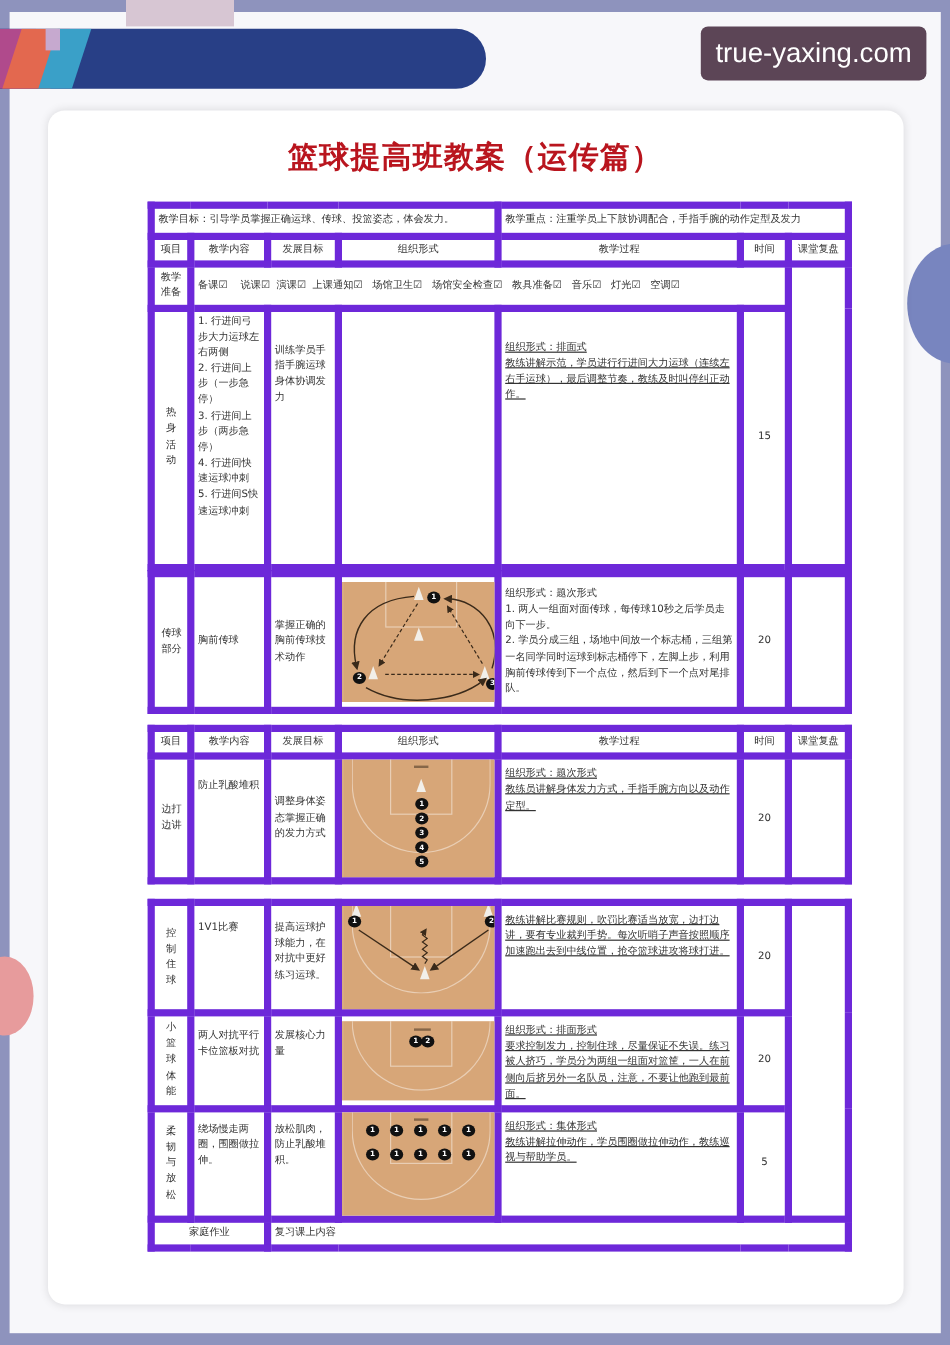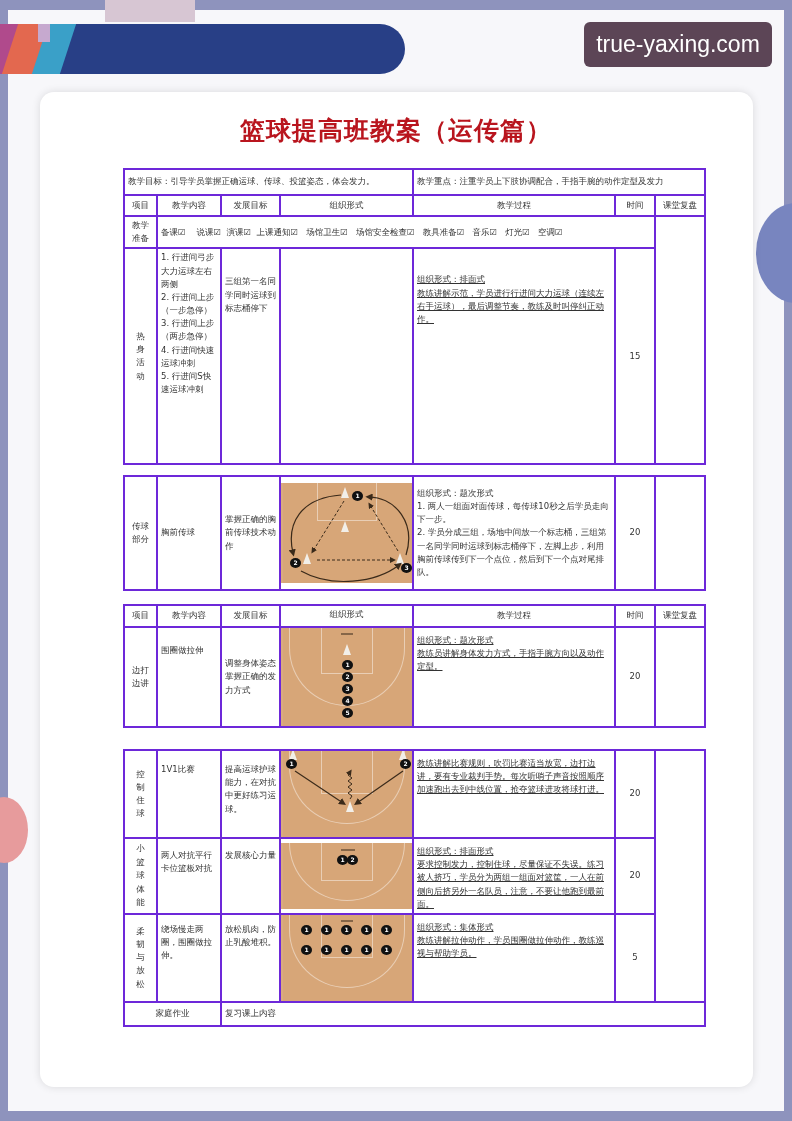--- a/index.html
+++ b/index.html
@@ -46,21 +46,21 @@
   }
   .title {
     position: absolute; left: 0; top: 114px; width: 792px; text-align: center;
     color: #b9151e; font-weight: bold; font-size: 25px; letter-spacing: 1px;
   }
   table.plan {
     position: absolute; border-collapse: collapse; table-layout: fixed;
     font-size: 8.5px; color: #333;
   }
   table.plan td {
-    border: 2px solid #6d28d9; vertical-align: middle; padding: 2px 3px;
+    border: 6px solid #6d28d9; vertical-align: middle; padding: 2px 3px;
     line-height: 1.55;
   }
   .c { text-align: center; }
   .vert { text-align: center; line-height: 1.9; }
   .court {
     background: #d7a678;
     background-image: linear-gradient(90deg, rgba(255,255,255,0.06) 0 2px, transparent 2px 14px);
     position: relative; overflow: hidden; width: 100%; height: 100%;
   }
   .court-cell { padding: 0 !important; }
@@ -135,21 +135,21 @@
     </td>
     <td rowspan="2"></td>
   </tr>
   <tr style="height:216px">
     <td class="vert"><span style="display:inline-block;width:10px;word-break:break-all">热身活动</span></td>
     <td style="white-space:pre-line;vertical-align:top">1. 行进间弓步大力运球左右两侧
 2. 行进间上步（一步急停）
 3. 行进间上步（两步急停）
 4. 行进间快速运球冲刺
 5. 行进间S快速运球冲刺</td>
-    <td style="vertical-align:top;padding-top:26px">三组第一名同学同时运球到标志桶停下</td>
+    <td style="vertical-align:top;padding-top:26px">训练学员手指手腕运球身体协调发力</td>
     <td class="court-cell">
       <div class="court">
         <div class="line" style="left:50px;top:-2px;width:36px;height:60px;"></div>
 
       </div>
     </td>
     <td class="proc-top" style="white-space:pre-line;padding-top:24px !important">组织形式：排面式
 教练讲解示范，学员进行行进间大力运球（连续左右手运球），最后调整节奏，教练及时叫停纠正动作。</td>
     <td class="c">15</td>
   </tr>
@@ -220,21 +220,21 @@
     <td class="c">项目</td>
     <td class="c">教学内容</td>
     <td class="c">发展目标</td>
     <td class="c" style="vertical-align:top">组织形式</td>
     <td class="c">教学过程</td>
     <td class="c">时间</td>
     <td class="c">课堂复盘</td>
   </tr>
   <tr style="height:100px">
     <td class="c"><span style="display:inline-block;width:22px;word-break:break-all">边打边讲</span></td>
-    <td style="vertical-align:top;padding-top:16px">围圈做拉伸</td>
+    <td style="vertical-align:top;padding-top:16px">防止乳酸堆积</td>
     <td>调整身体姿态掌握正确的发力方式</td>
     <td class="court-cell">
       <div class="court" style="height:98px">
         <div class="line" style="left:40px;top:-2px;width:52px;height:48px;"></div>
         <div class="line" style="left:8px;top:-2px;width:116px;height:80px;border-radius:0 0 60px 60px;border-top:none;"></div>
         <div class="line" style="left:60px;top:5px;width:12px;height:0;border-color:rgba(80,60,40,0.6)"></div>
         <div class="cone" style="left:62px;top:16px"></div>
         <div class="ball" style="left:61px;top:32px">1</div>
         <div class="ball" style="left:61px;top:44px">2</div>
         <div class="ball" style="left:61px;top:56px">3</div>

